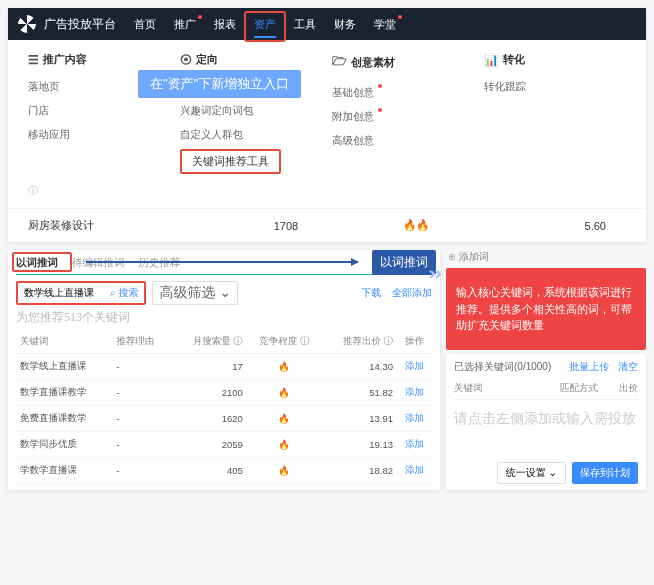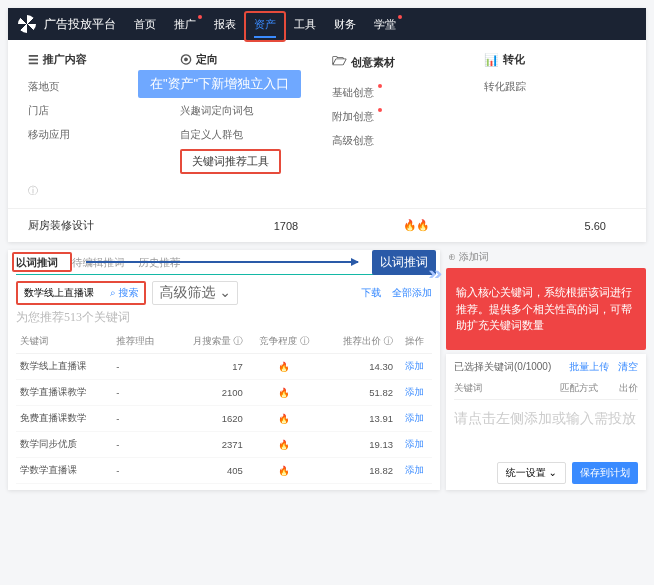--- a/index.html
+++ b/index.html
@@ -213,21 +213,21 @@
             <td>免费直播课数学</td>
             <td>-</td>
             <td>1620</td>
             <td><span class="sflame">🔥</span></td>
             <td>13.91</td>
             <td><span class="add-link">添加</span></td>
           </tr>
           <tr>
             <td>数学同步优质</td>
             <td>-</td>
-            <td>2371</td>
+            <td>2059</td>
             <td><span class="sflame">🔥</span></td>
             <td>19.13</td>
             <td><span class="add-link">添加</span></td>
           </tr>
           <tr>
             <td>学数学直播课</td>
             <td>-</td>
             <td>405</td>
             <td><span class="sflame">🔥</span></td>
             <td>18.82</td>

